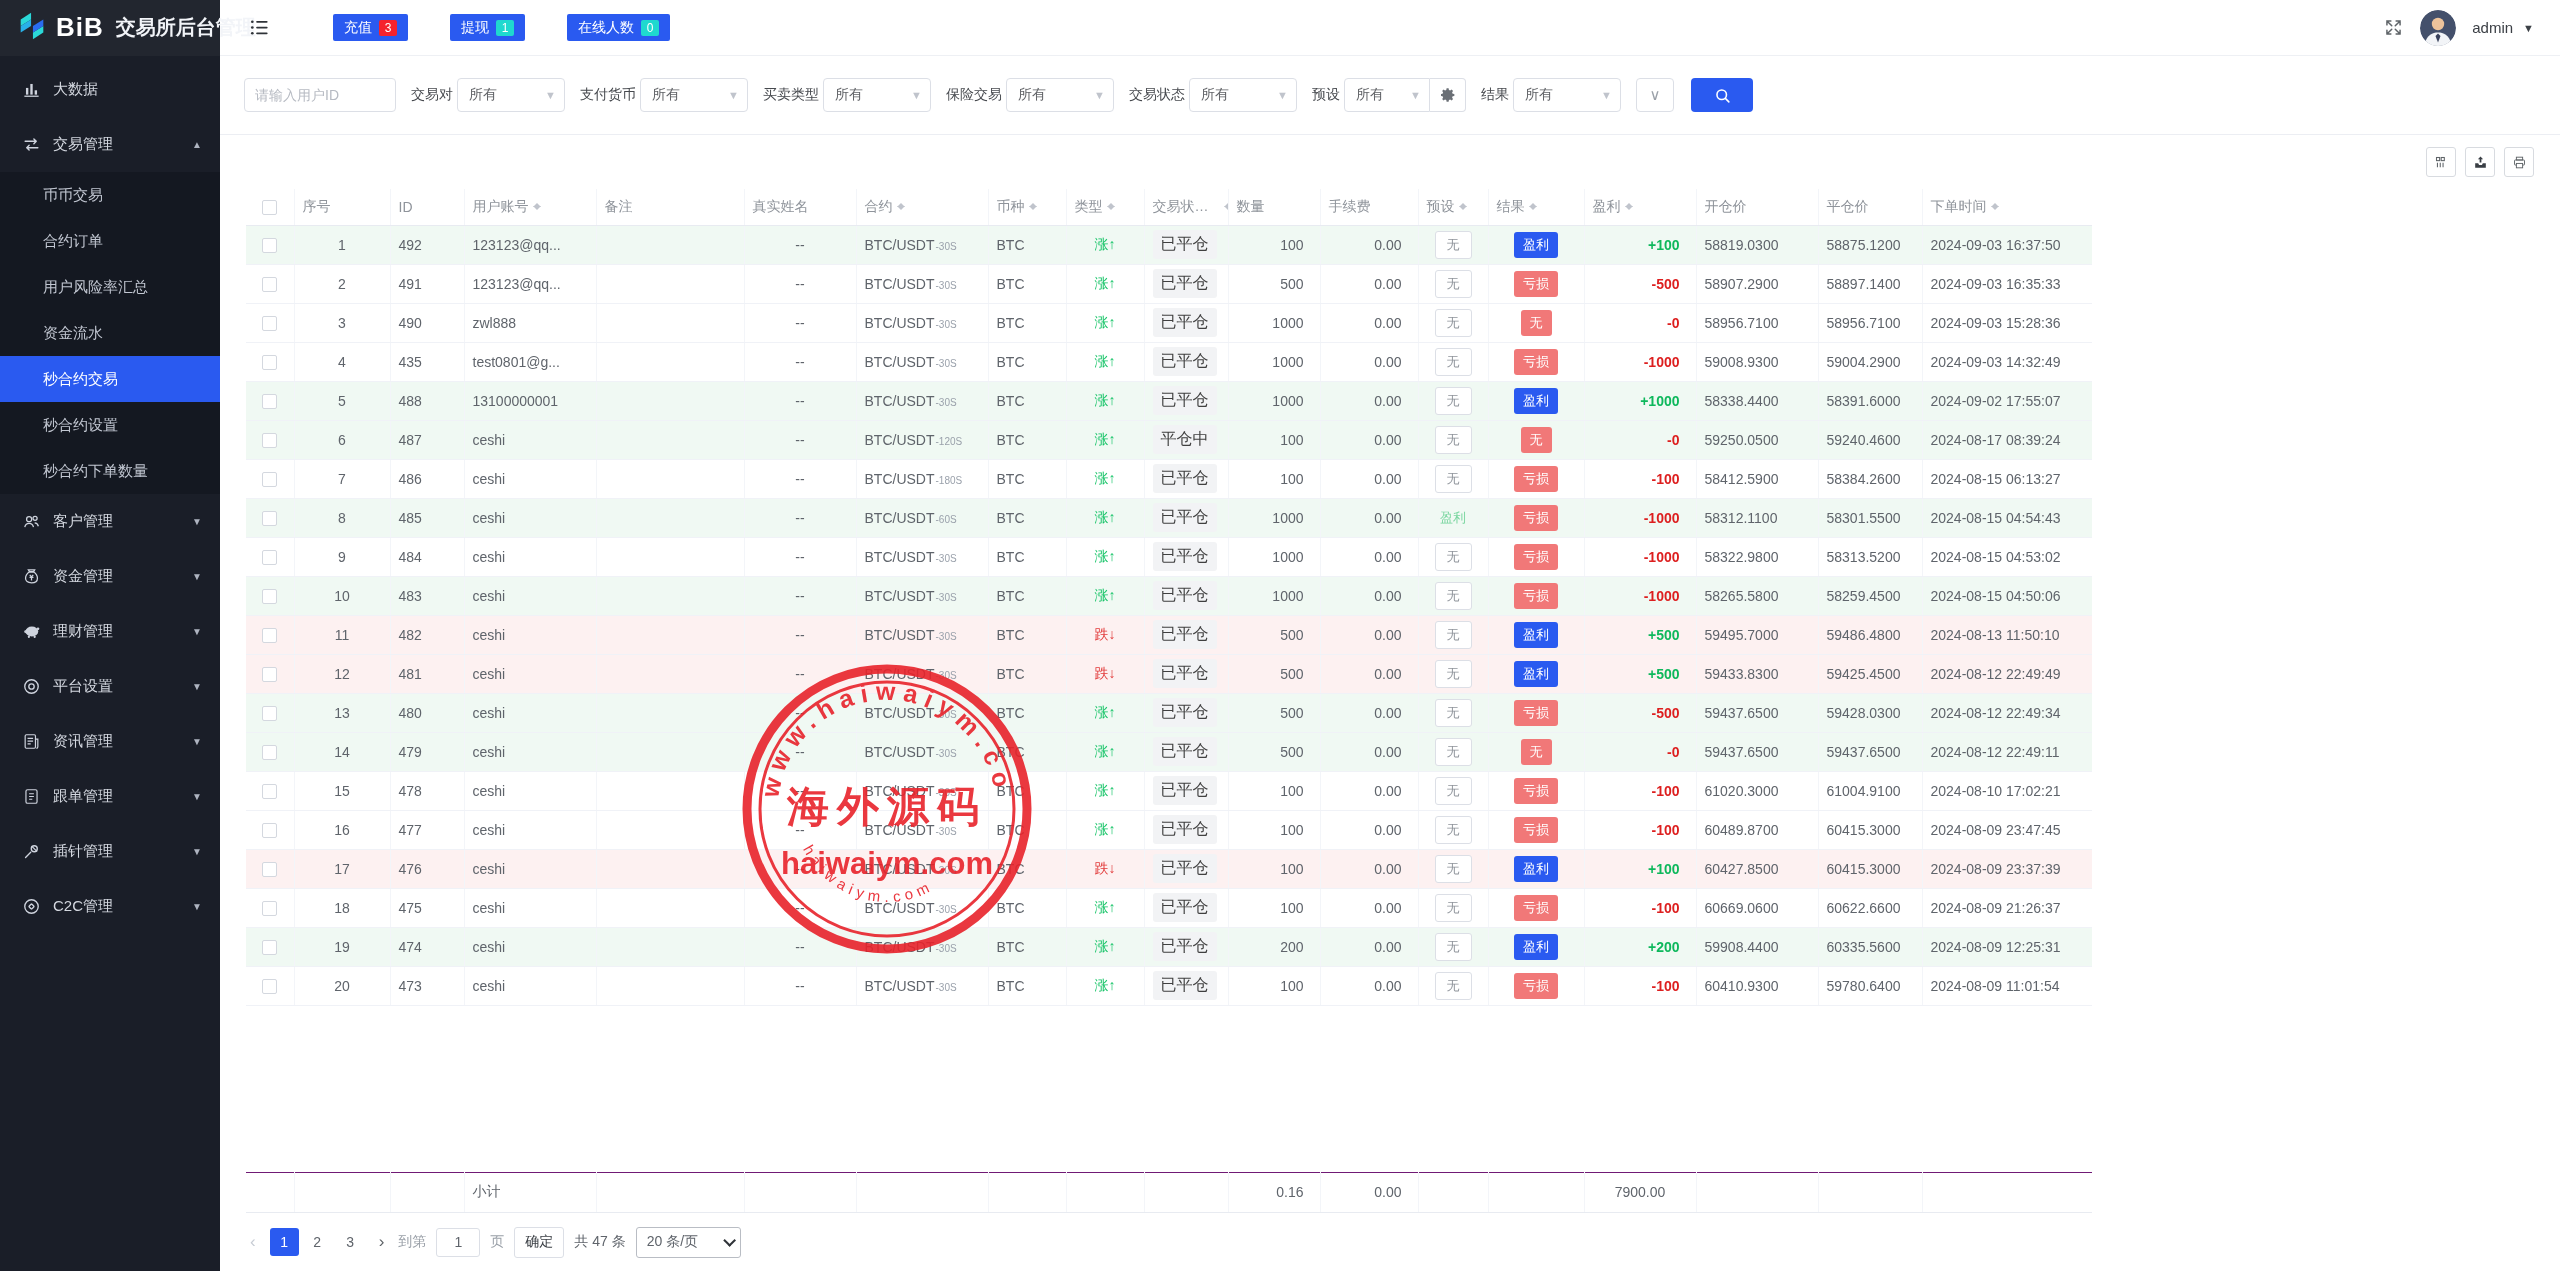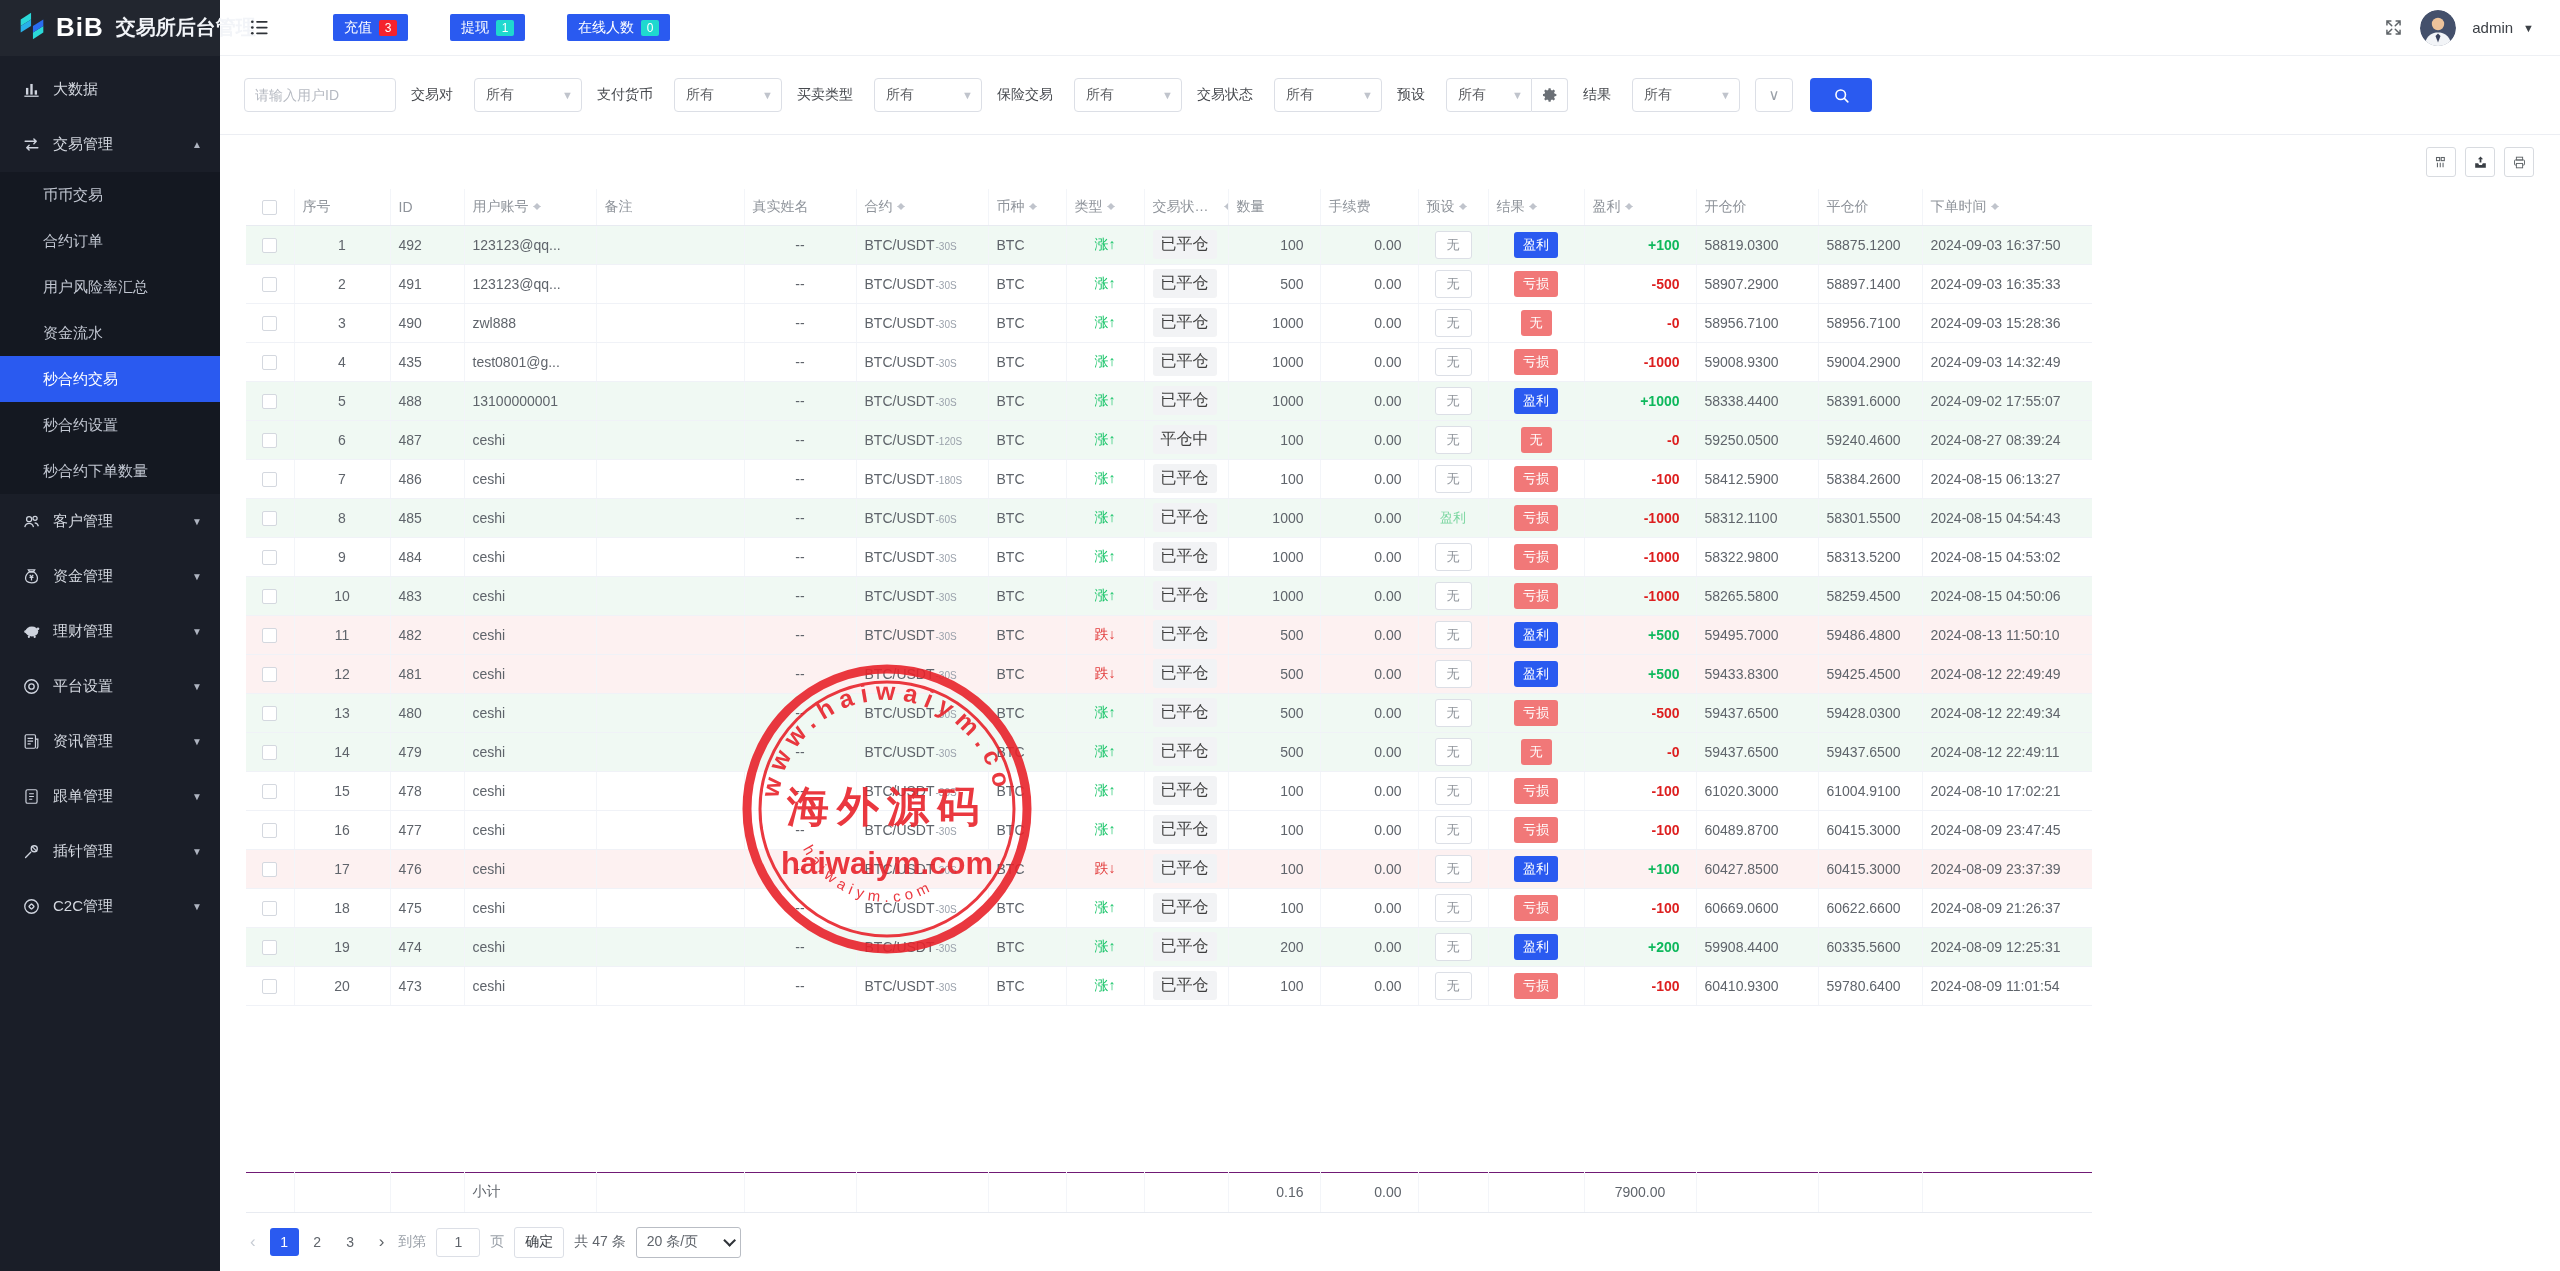--- a/index.html
+++ b/index.html
@@ -36,21 +36,21 @@
   .s-caret { font-size:10px; color:#aeb4c0; }
   .s-item.child { height:46px; background:#141821; padding-left:43px; color:#c2c7d2; font-size:15px; }
   .s-item.active { background:#2a5af0; color:#fff; }
 
   
   .main { margin-left:220px; position:relative; }
   .filterbar { display:flex; align-items:center; padding:22px 0 22px 24px; gap:15px; border-bottom:1px solid #eceef3; }
   .f-input { width:152px; height:34px; border:1px solid #dcdfe6; border-radius:4px;
     padding:0 10px; font-size:14px; color:#606266; outline:none; }
   .f-input::placeholder { color:#b6bac2; }
-  .f-group { display:flex; align-items:center; gap:21px;text-align:center; }
+  .f-group { display:flex; align-items:center; gap:4px;text-align:center; }
   .f-label { font-size:14px; color:#46494e; white-space:nowrap; }
   .f-select { position:relative; width:108px; height:34px; border:1px solid #dcdfe6; border-radius:4px;
     display:flex; align-items:center; padding:0 24px 0 11px; font-size:14px; color:#606266;
     cursor:pointer; background:#fff; }
   .f-select .sel-caret { position:absolute; right:8px; color:#c0c4cc; font-size:11px; }
   .sel-wrap { display:flex; }
   .gearbtn { display:none; width:36px; height:34px; border:1px solid #dcdfe6; border-left:none;
     border-radius:0 4px 4px 0; align-items:center; justify-content:center; cursor:pointer; background:#fff; }
   .f-group.show-gear .gearbtn { display:flex; }
   .f-group.show-gear .f-select { border-radius:4px 0 0 4px; width:86px; }
@@ -606,21 +606,21 @@
             <td>BTC</td>
             <td class="cc"><span class="t-up">涨↑</span></td>
             <td><span class="badge-gray">平仓中</span></td>
             <td class="rr">100</td>
             <td class="rr">0.00</td>
             <td class="cc"><span class="preset-box">无</span></td>
             <td class="cc"><span class="rbadge res-red">无</span></td>
             <td class="rr"><span class="p-neg">-0</span></td>
             <td>59250.0500</td>
             <td>59240.4600</td>
-            <td>2024-08-27 08:39:24</td>
+            <td>2024-08-17 08:39:24</td>
           </tr>
           <tr>
             <td class="cc"><span class="cb"></span></td>
             <td class="cc">7</td>
             <td>486</td>
             <td>ceshi</td>
             <td></td>
             <td class="cc">--</td>
             <td><span>BTC/USDT</span><span class="period">-180S</span></td>
             <td>BTC</td>

